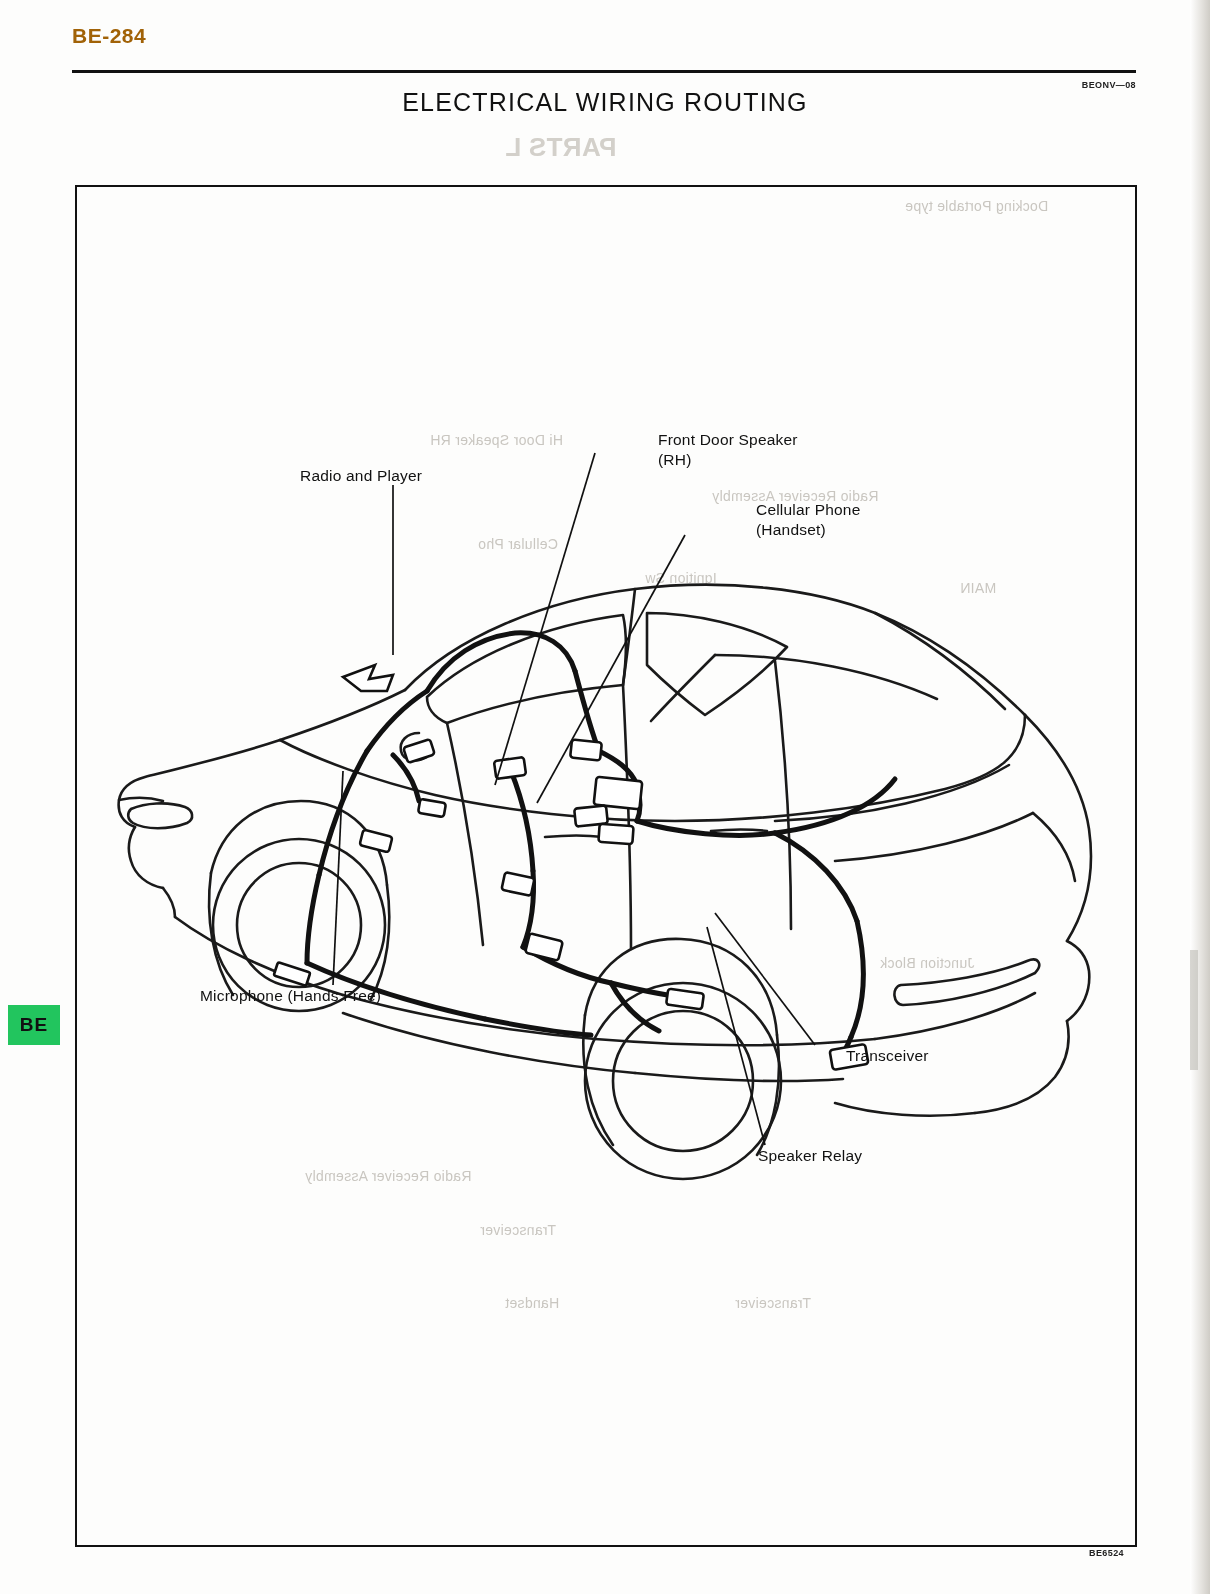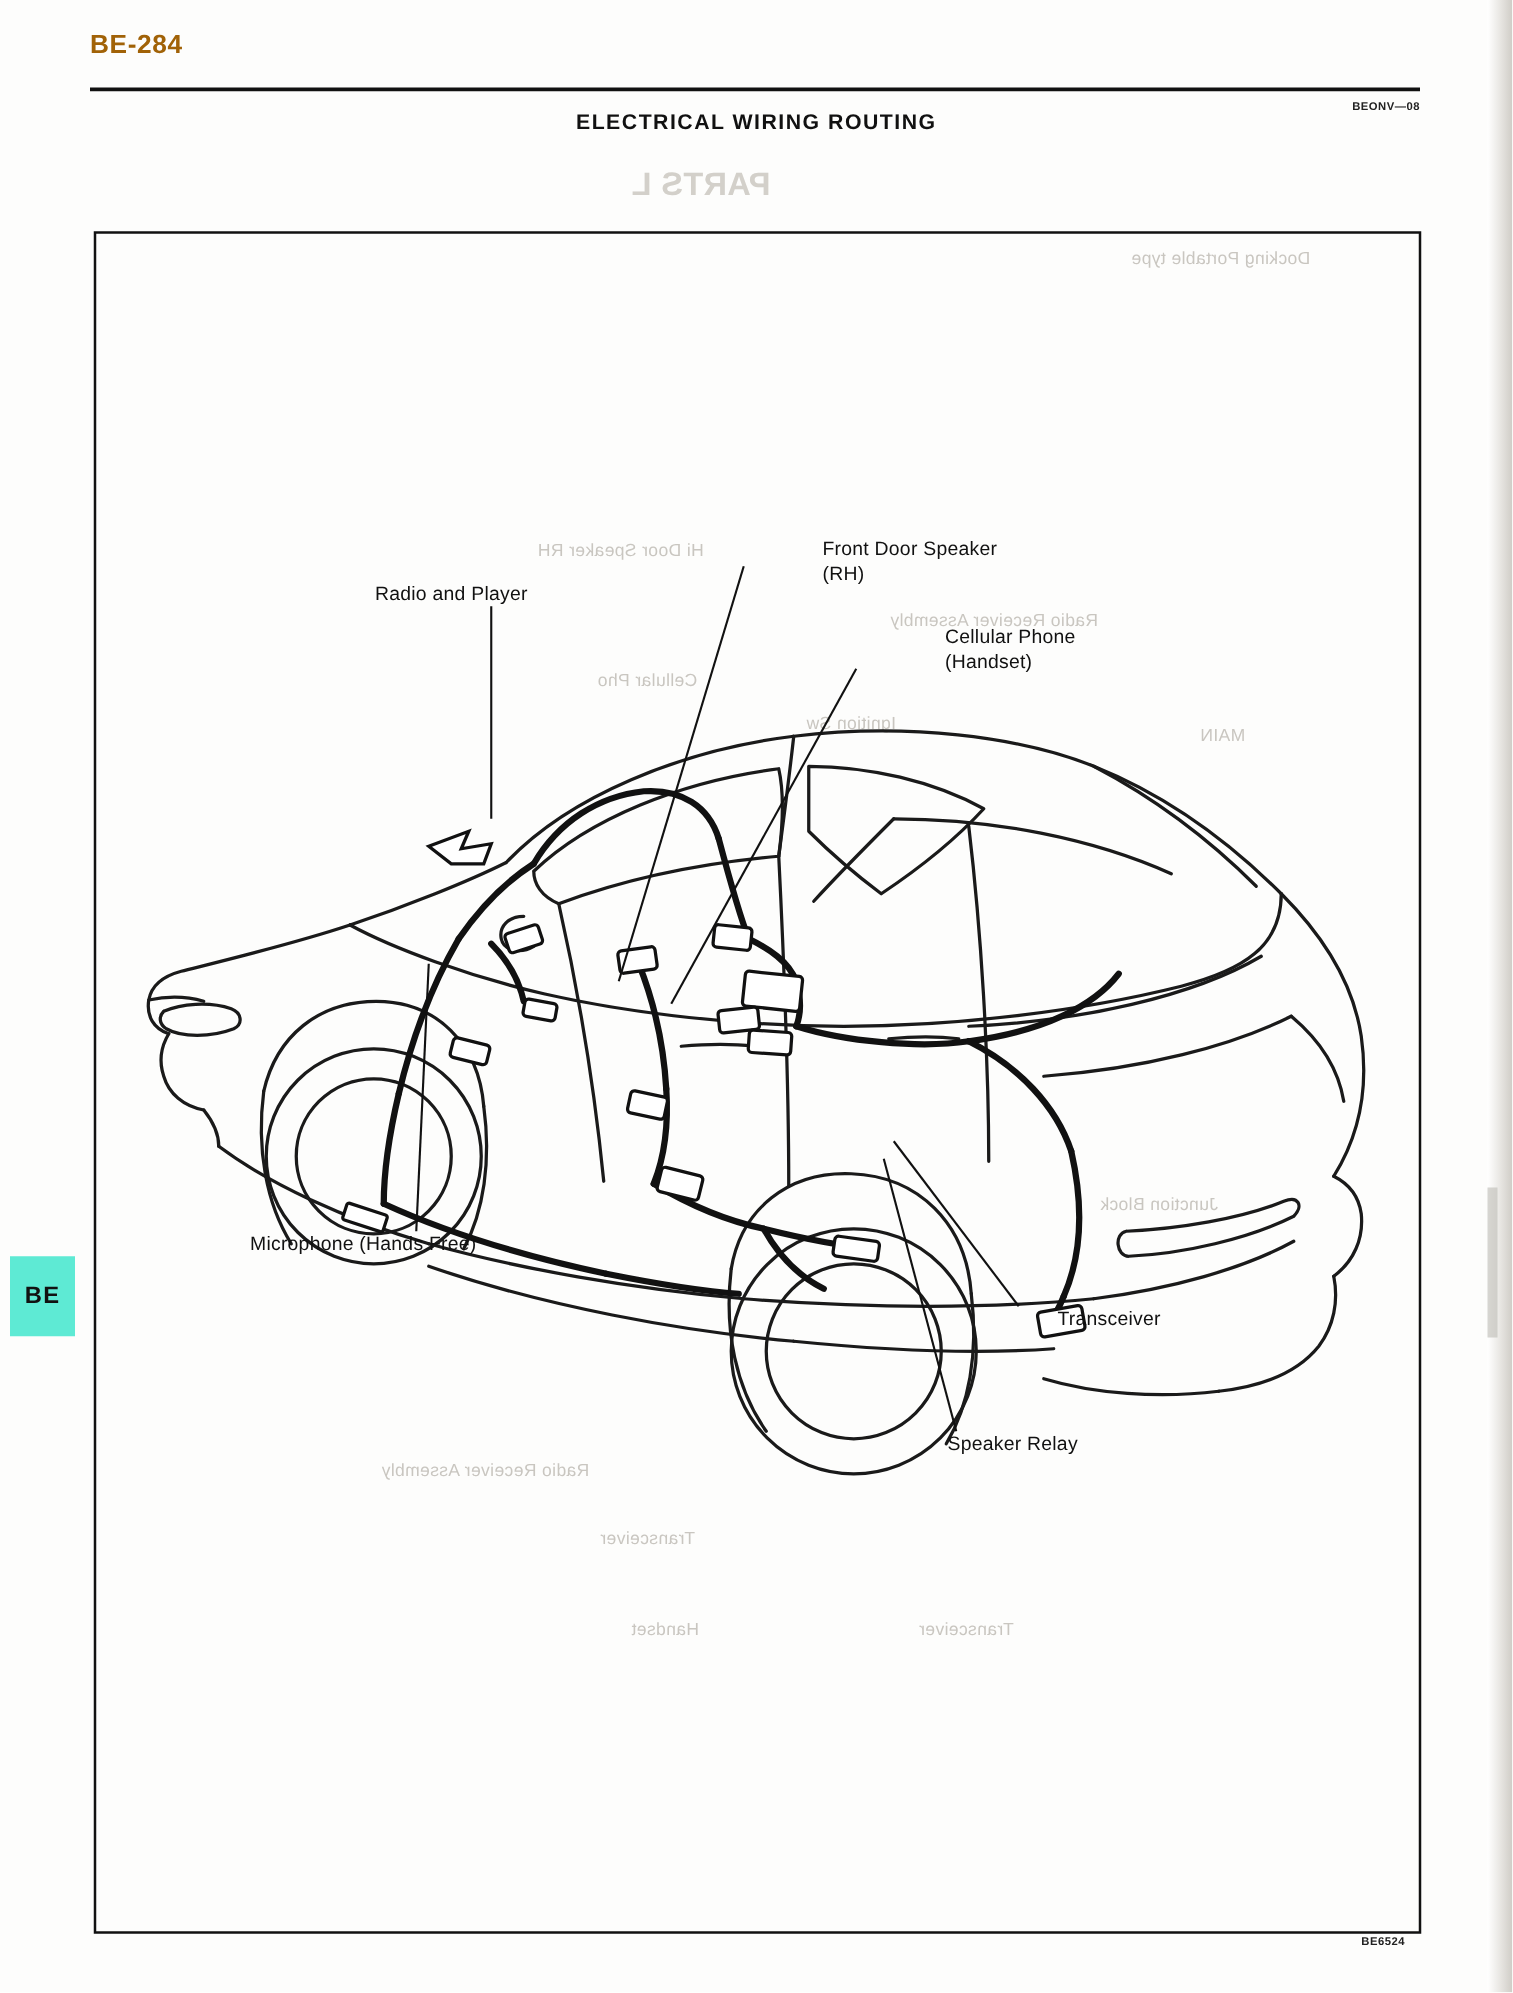--- a/index.html
+++ b/index.html
@@ -46,22 +46,22 @@
     width: 1064px;
     height: 3px;
     background: #111;
   }
   #section-title {
     position: absolute;
     left: 0;
     top: 88px;
     width: 1210px;
     text-align: center;
-    font-size: 17px;
-    font-weight: bold;
+    font-size: 25px;
+    font-weight: normal;
     letter-spacing: 1.2px;
     color: #111;
   }
   #doc-code {
     position: absolute;
     right: 74px;
     top: 80px;
     font-size: 9px;
     font-weight: bold;
     letter-spacing: 0.4px;
@@ -88,22 +88,22 @@
     letter-spacing: 0.4px;
     color: #222;
   }
 
   
   #side-tab {
     position: absolute;
     left: 8px;
     top: 1005px;
     width: 52px;
-    height: 64px;
-    background: #5eead4;
+    height: 40px;
+    background: #22c55e;
     display: flex;
     align-items: center;
     justify-content: center;
     font-size: 19px;
     font-weight: bold;
     letter-spacing: 1px;
     color: #111;
   }
   #page-edge {
     position: absolute;

